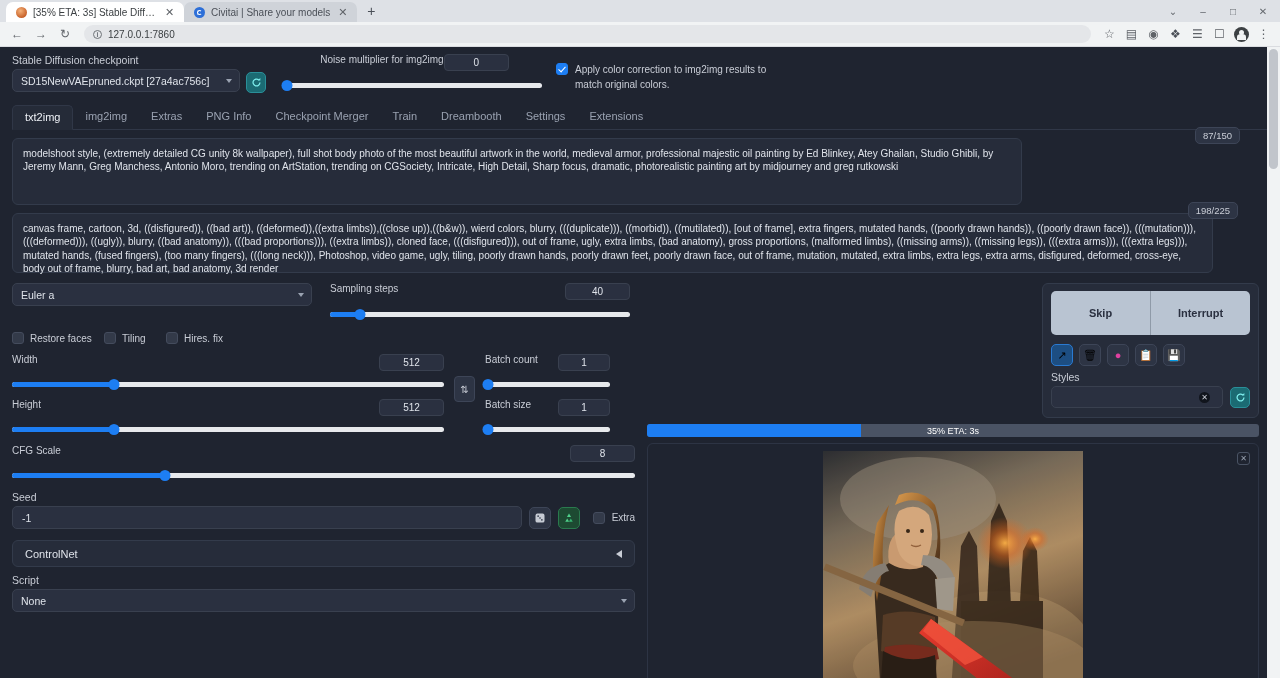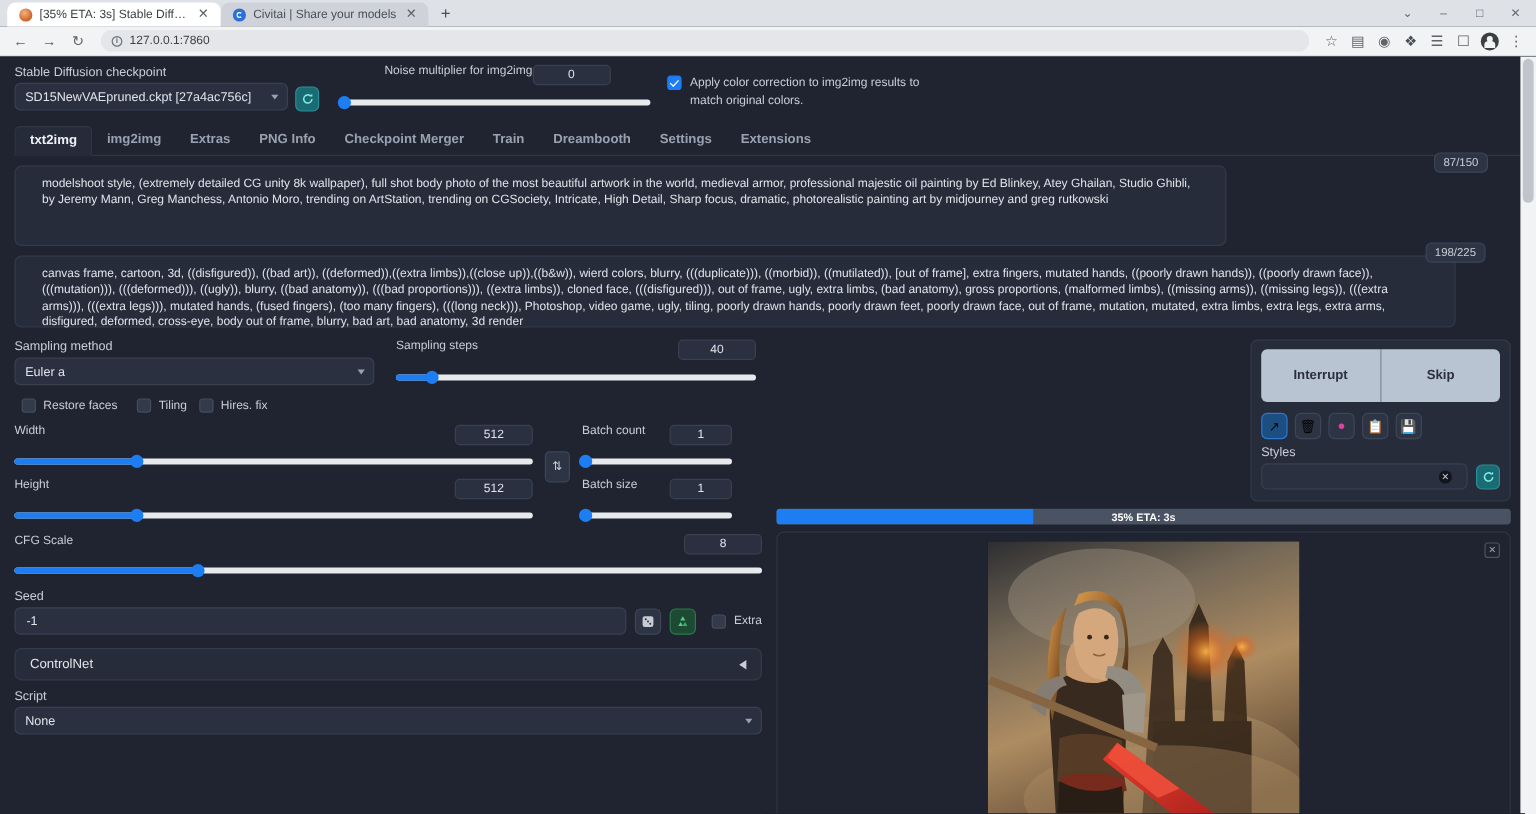--- a/index.html
+++ b/index.html
@@ -165,54 +165,54 @@
     transform: rotate(42deg);
   }
   .colorcorr .txt { font-size: 10px; color: #c9cdd6; line-height: 1.45; }
 
   
   .tabs {
     display: flex; gap: 0; margin-top: 12px;
     border-bottom: 1px solid #303747;
   }
   .tabs .t {
-    padding: 5px 12px 6px; font-size: 11px; color: #9aa2b1; font-weight: bold;
+    padding: 5px 12px 6px; font-size: 11px; color: #9aa2b1;
   }
   .tabs .t.sel {
     color: #eef1f6; background: #252b38;
     border: 1px solid #303747; border-bottom-color: #252b38;
     border-radius: 5px 5px 0 0; margin-bottom: -1px;
   }
 
   
   .promptwrap { position: relative; margin-top: 8px; }
   .promptbox {
     background: #262c3a; border: 1px solid #333b4b; border-radius: 6px;
-    padding: 8px 22px; font-size: 10px; color: #dfe3ea; line-height: 1.33;
+    padding: 8px 10px; font-size: 10px; color: #dfe3ea; line-height: 1.33;
   }
   #pos-prompt-box { height: 67px; width: 1010px; }
   #neg-prompt-box { height: 60px; width: 1201px; }
   .tokbadge {
     position: absolute; right: 30px; background: #2d3444;
     border: 1px solid #3d4557; border-radius: 5px;
     font-size: 9.5px; color: #c9cdd6; padding: 2px 7px;
   }
   #pos-token { top: -11px; }
   #neg-token { top: -11px; right: 32px; }
 
   
   .cols { display: flex; gap: 12px; margin-top: 10px; }
   .leftcol { width: 623px; }
   .rightcol { width: 612px; }
 
   .row2 { display: flex; gap: 18px; }
   .fieldhead { display: flex; align-items: flex-start; justify-content: space-between; }
 
   .checkrow { display: flex; gap: 0; margin-top: 11px; align-items: center; }
-  .checkrow .item { display: flex; align-items: center; gap: 6px; justify-content: center; }
+  .checkrow .item { display: flex; align-items: center; gap: 6px; }
   .checkrow .item:nth-child(1) { width: 92px; }
   .checkrow .item:nth-child(2) { width: 62px; }
 
   .dimgrid { display: flex; gap: 0; margin-top: 10px; text-align: center; }
   .dimleft { width: 432px; }
   .swapbtn {
     width: 21px; height: 26px; margin: 22px 10px 0;
     background: #2d3444; border: 1px solid #3d4557; border-radius: 4px;
     display: flex; align-items: center; justify-content: center;
     font-size: 10px; color: #c9cdd6; flex: 0 0 auto;
@@ -284,21 +284,21 @@
     height: 13px; border-radius: 3px; background: #4a5364;
     position: relative; overflow: hidden; margin-top: 6px;
   }
   .progressbar .pfill {
     position: absolute; left: 0; top: 0; bottom: 0;
     background: #1d7ef3;
   }
   .progressbar .ptext {
     position: absolute; inset: 0; display: flex;
     align-items: center; justify-content: center;
-    font-size: 9px; color: #fff; font-weight: bold;
+    font-size: 9px; color: #fff; font-weight: normal;
   }
 
   .gallery {
     margin-top: 6px; height: 300px; background: #21273400;
     border: 1px solid #2d3444; border-radius: 6px;
     position: relative; display: flex; align-items: flex-start;
     justify-content: center; padding-top: 7px;
   }
   .gal-close {
     position: absolute; right: 8px; top: 8px;
@@ -424,21 +424,20 @@
     <div class="promptwrap">
       <div class="tokbadge" id="neg-token">198/225</div>
       <div class="promptbox" id="neg-prompt-box">canvas frame, cartoon, 3d, ((disfigured)), ((bad art)), ((deformed)),((extra limbs)),((close up)),((b&amp;w)), wierd colors, blurry, (((duplicate))), ((morbid)), ((mutilated)), [out of frame], extra fingers, mutated hands, ((poorly drawn hands)), ((poorly drawn face)), (((mutation))), (((deformed))), ((ugly)), blurry, ((bad anatomy)), (((bad proportions))), ((extra limbs)), cloned face, (((disfigured))), out of frame, ugly, extra limbs, (bad anatomy), gross proportions, (malformed limbs), ((missing arms)), ((missing legs)), (((extra arms))), (((extra legs))), mutated hands, (fused fingers), (too many fingers), (((long neck))), Photoshop, video game, ugly, tiling, poorly drawn hands, poorly drawn feet, poorly drawn face, out of frame, mutation, mutated, extra limbs, extra legs, extra arms, disfigured, deformed, cross-eye, body out of frame, blurry, bad art, bad anatomy, 3d render</div>
     </div>
 
     <div class="cols">
 
       <div class="leftcol">
         <div class="row2">
           <div style="width:300px">
-            <span class="lbl">Sampling method</span>
             <div class="select">
               <span>Euler a</span>
               <span class="caret"></span>
             </div>
           </div>
           <div style="width:300px">
             <div class="fieldhead">
               <span class="lbl-sm">Sampling steps</span>
               <div class="numbox">40</div>
             </div>
@@ -556,22 +555,22 @@
             <span>None</span>
             <span class="caret"></span>
           </div>
         </div>
       </div>
 
       <div class="rightcol">
         <div style="display:flex;justify-content:flex-end">
           <div class="actionbar">
             <div class="bigbtns">
+              <div class="bigbtn">Skip</div>
               <div class="bigbtn">Interrupt</div>
-              <div class="bigbtn">Skip</div>
             </div>
             <div class="smallicons">
               <div class="smallicon blue">↗</div>
               <div class="smallicon">🗑</div>
               <div class="smallicon" style="color:#e040a0">●</div>
               <div class="smallicon" style="color:#d7c3a8">📋</div>
               <div class="smallicon" style="color:#d8a0c0">💾</div>
             </div>
             <span class="lbl" style="margin-top:5px">Styles</span>
             <div class="stylesrow">

